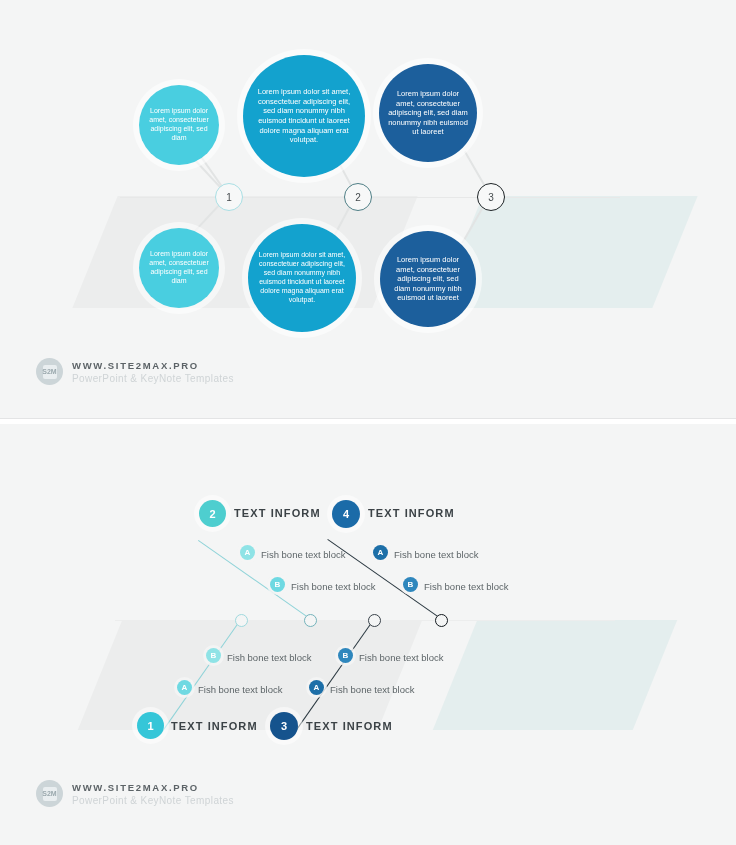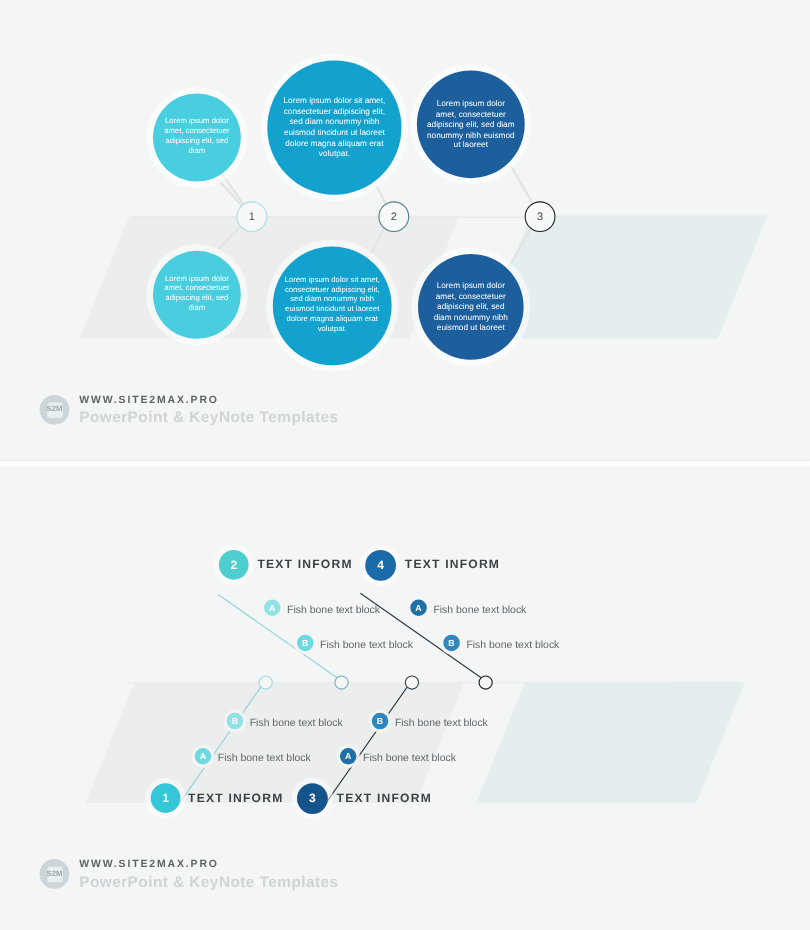--- a/index.html
+++ b/index.html
@@ -103,21 +103,21 @@
     width:27px;height:27px;border-radius:50%;
     background:#ccd5d8;display:flex;align-items:center;justify-content:center;
     flex:none;
   }
   .logo-inner{
     width:14px;height:14px;background:#e9eef0;border-radius:2px;
     display:flex;align-items:center;justify-content:center;
     font-size:7px;color:#9aa8ad;font-weight:bold;
   }
   .f-title{font-size:9.5px;font-weight:bold;letter-spacing:1.7px;color:#5c6367;}
-  .f-sub{font-size:14px;letter-spacing:.4px;color:#cfd4d6;margin-top:2px;font-weight:bold;}
+  .f-sub{font-size:10px;letter-spacing:.4px;color:#cfd4d6;margin-top:2px;}
 </style>
 </head>
 <body>
 
 <div class="slide" id="slide-top">
 
   <div class="para para-gray" style="left:95px;top:196px;width:300px;height:112px;"></div>
   <div class="para para-blue" style="left:460px;top:196px;width:215px;height:112px;"></div>
 
   <div class="spine-top" style="left:120px;top:197px;width:500px;"></div>

